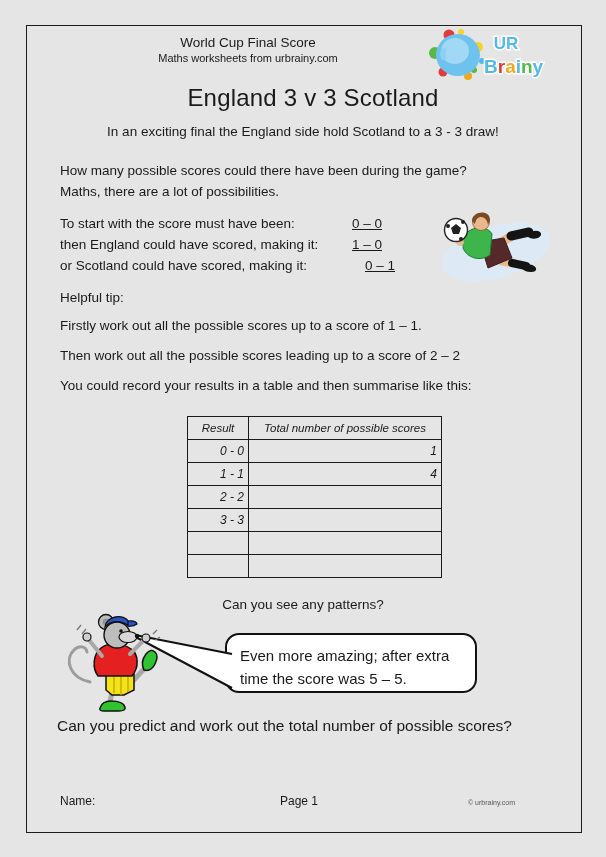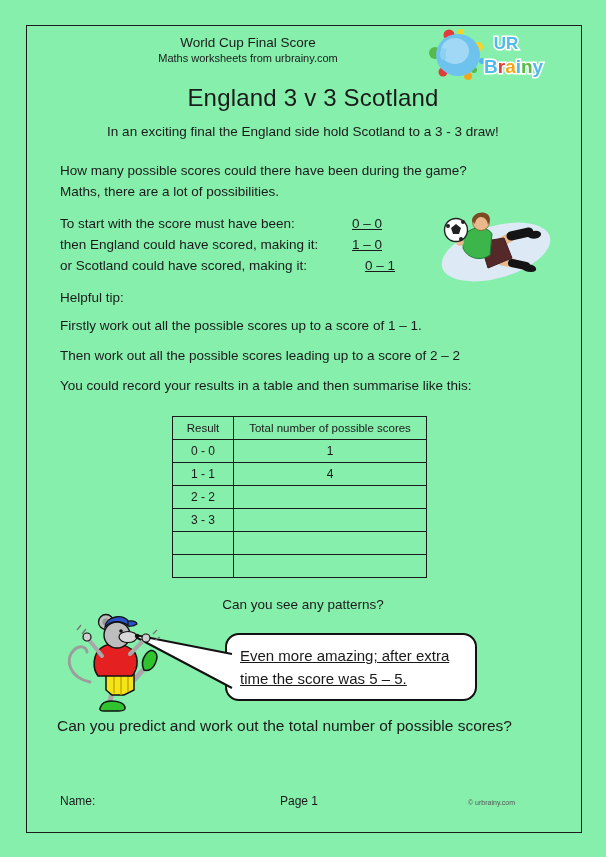--- a/index.html
+++ b/index.html
@@ -1,17 +1,17 @@
 <!DOCTYPE html>
 <html><head>
 <meta charset="utf-8">
 <style>
   html,body { margin:0; padding:0; background:#fff; }
   .page {
-    position:relative; width:606px; height:857px; background:#86efac;
+    position:relative; width:606px; height:857px; background:#e5e5e5;
     font-family:"Liberation Sans", sans-serif; color:#1a1a1a; overflow:hidden;
   }
   .border-box {
     position:absolute; left:26px; top:25px; width:554px; height:806px;
     border:1.5px solid #1c1c1c;
   }
   .abs { position:absolute; }
 
   .header-block { left:28px; top:34px; width:440px; text-align:center; }
   .header-title { font-size:13.5px; line-height:17px; }
@@ -27,37 +27,37 @@
   .score-block { left:60px; top:216px; width:440px; }
   .score-line  { position:relative; height:21px; font-size:13.5px; }
   .score-value { position:absolute; left:292px; top:0;text-decoration:underline; }
   .score-line.indent .score-value { left:305px; }
 
   .tip-label { left:60px; top:287px; }
   .tip-1 { left:60px; top:315px; }
   .tip-2 { left:60px; top:345px; }
   .tip-3 { left:60px; top:375px; }
 
-  .score-table { position:absolute; left:172px; top:416px; border-collapse:collapse; }
+  .score-table { position:absolute; left:187px; top:416px; border-collapse:collapse;font-style:italic; }
   .score-table th, .score-table td {
     border:1px solid #1a1a1a; text-align:center; vertical-align:middle;
     height:22px; padding:0 4px; font-weight:normal;
   }
   .score-table th { font-size:11.5px; }
-  .score-table td { font-size:12px; }
+  .score-table td { font-size:12px;text-align:right; }
   .col-result { width:52px; }
   .col-total  { width:184px; }
 
   .patterns-q { left:26px; top:597px; width:554px; text-align:center; font-size:13.5px; }
 
   .mascot-wrap { left:60px; top:608px; width:430px; height:112px; }
   .speech-bubble {
-    position:absolute; left:165px; top:25px; width:252px; height:68px;
+    position:absolute; left:165px; top:25px; width:252px; height:60px;
     border:2px solid #111; border-radius:14px; background:#fff;
-    box-sizing:border-box; padding:9px 13px; font-size:15px; line-height:23px;text-decoration:underline;
+    box-sizing:border-box; padding:9px 13px; font-size:15px; line-height:23px;
   }
   .mascot-svg { position:absolute; left:0; top:0; width:430px; height:112px; pointer-events:none; }
 
   .final-q { left:57px; top:717px; width:520px; font-size:15.5px; }
 
   .footer-name { left:60px; top:794px; font-size:12px; }
   .footer-page { left:26px; top:794px; width:546px; text-align:center; font-size:12px; }
   .footer-copy { left:468px; top:799px; font-size:7px; color:#555; }
 
   .logo-svg   { left:428px; top:28px; width:128px; height:56px; }

